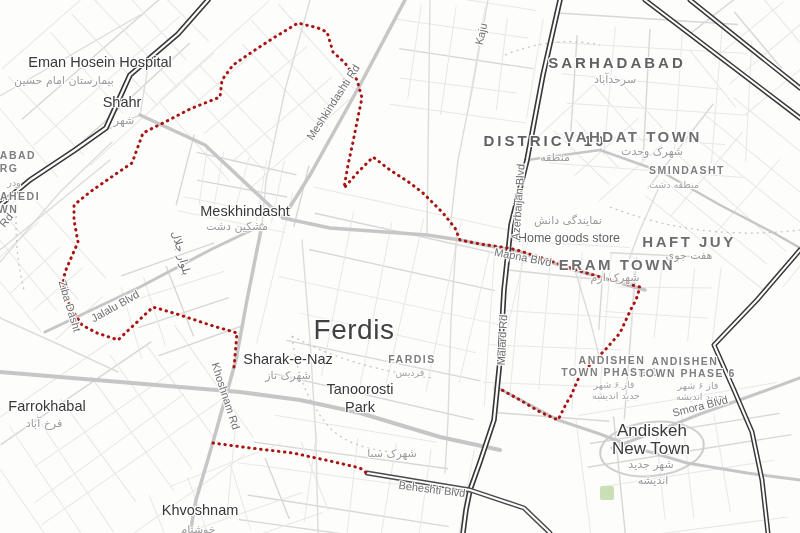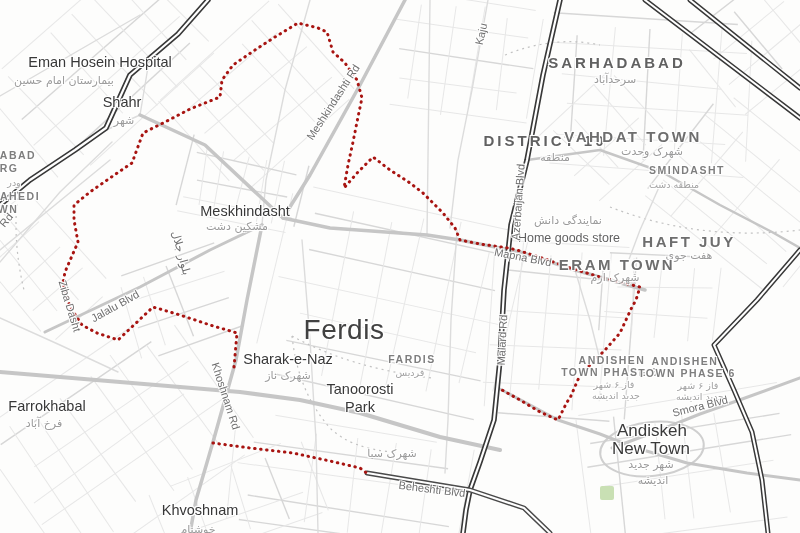--- a/index.html
+++ b/index.html
@@ -309,21 +309,21 @@
       <div class="lbl district-sm" style="left: 679px; top: 170px; margin-left: 8px;">SMINDASHT</div>
       <div class="lbl fa-sm" style="left: 674px; top: 184px;">منطقه دشت</div>
       <div class="lbl district" style="left: 689px; top: 241px;">HAFT JUY</div>
       <div class="lbl fa" style="left: 689px; top: 255px;">هفت جوی</div>
       <div class="lbl town" style="left: 245px; top: 211px;">Meskhindasht</div>
       <div class="lbl fa" style="left: 237px; top: 226px;">مشکین دشت</div>
       <div class="lbl fa" style="left: 568px; top: 220px;">نمایندگی دانش</div>
       <div class="lbl poi" style="left: 569px; top: 238px;">Home goods store</div>
       <div class="lbl district" style="left: 617px; top: 264px;">ERAM TOWN</div>
       <div class="lbl fa" style="left: 615px; top: 277px;">شهرک ارم</div>
-      <div class="lbl city" style="left: 344px; top: 330px;">Ferdis</div>
+      <div class="lbl city" style="left: 354px; top: 330px;">Ferdis</div>
       <div class="lbl district-sm" style="left: 412px; top: 359px;">FARDIS</div>
       <div class="lbl fa-sm" style="left: 410px; top: 372px;">فردیس</div>
       <div class="lbl town" style="left: 288px; top: 359px;">Sharak-e-Naz</div>
       <div class="lbl fa" style="left: 288px; top: 375px;">شهرک ناز</div>
       <div class="lbl town" style="left: 360px; top: 389px;">Tanoorosti</div>
       <div class="lbl town" style="left: 360px; top: 407px;">Park</div>
       <div class="lbl fa" style="left: 392px; top: 453px;">شهرک سبا</div>
       <div class="lbl district-sm" style="left: 612px; top: 360px;">ANDISHEN</div>
       <div class="lbl district-sm" style="left: 610px; top: 372px;">TOWN PHASE 6</div>
       <div class="lbl fa-sm" style="left: 614px; top: 384px;">فاز ۶ شهر</div>

